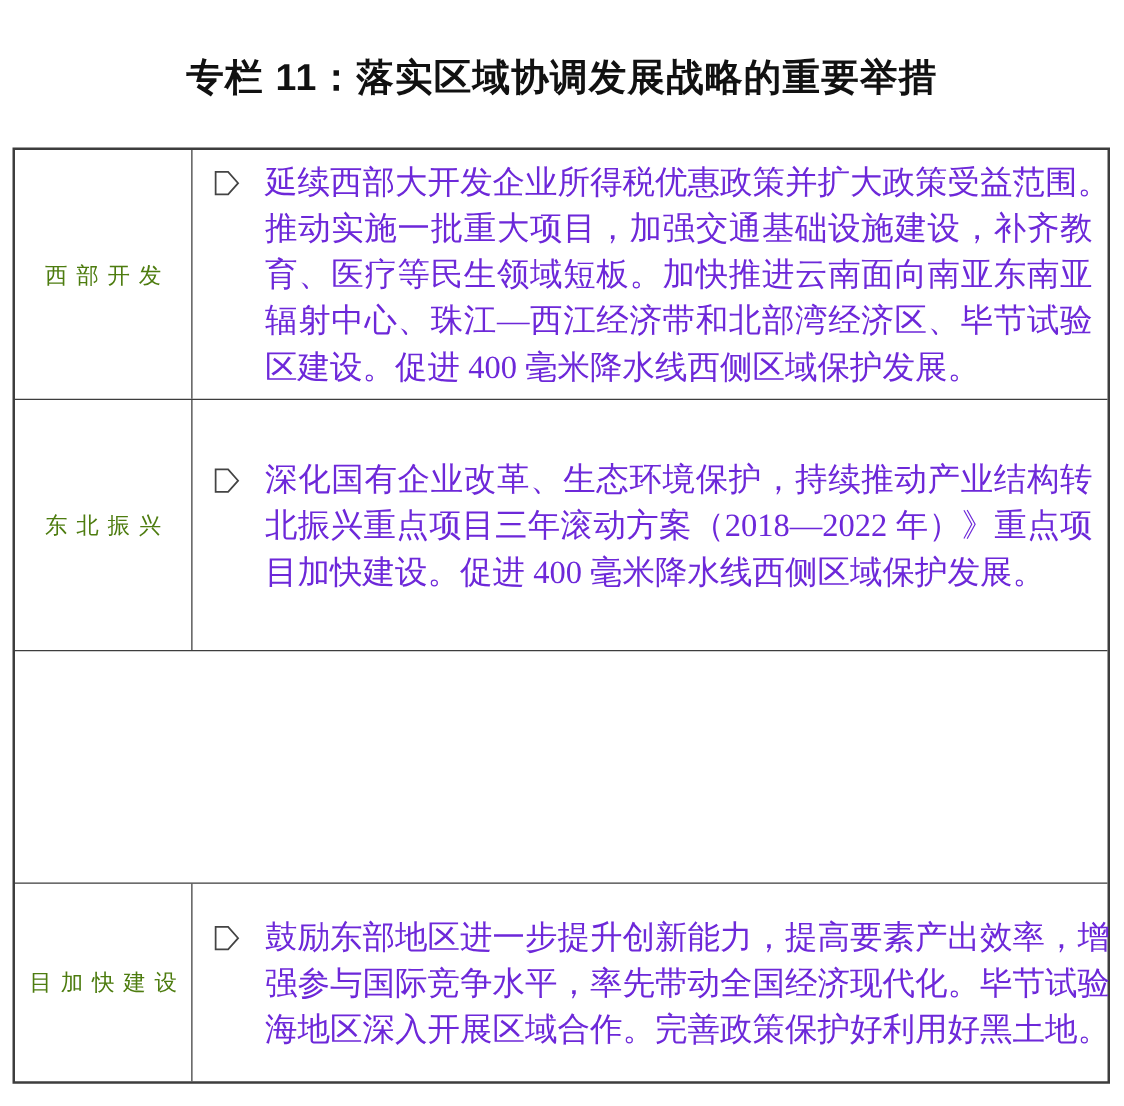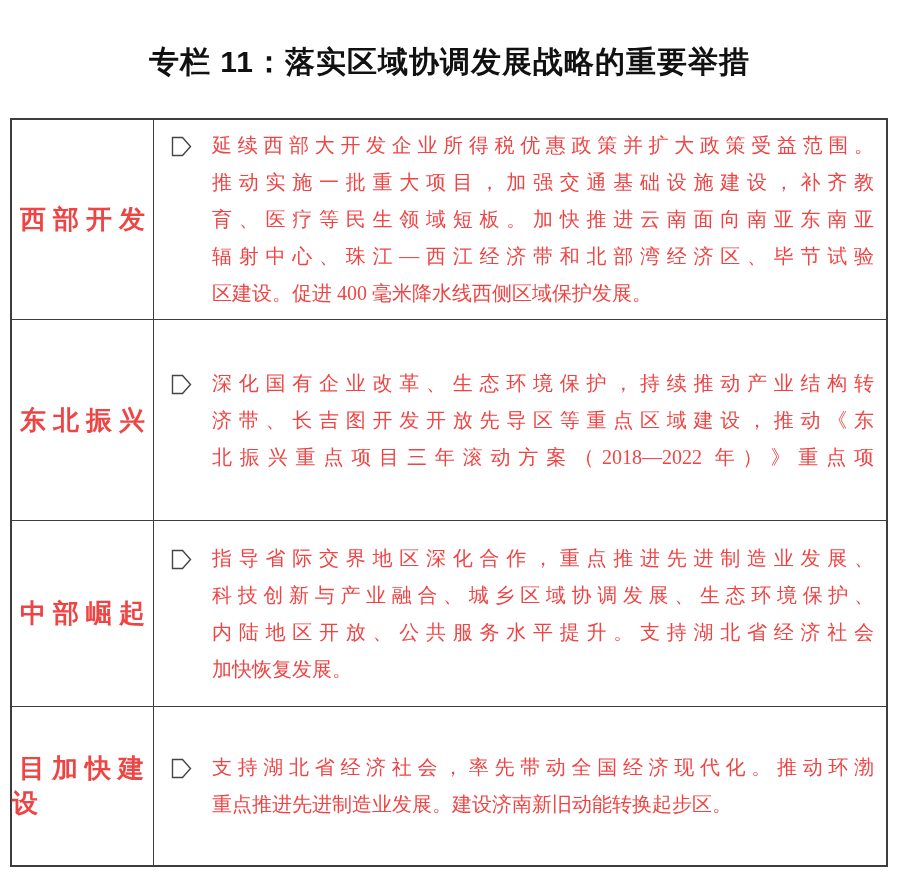--- a/index.html
+++ b/index.html
@@ -52,25 +52,25 @@
   .row-3 { height: 159px; }
   .label-cell {
     width: 142px;
     flex: 0 0 142px;
     border-right: 1px solid #3d3d3d;
     box-sizing: border-box;
     display: flex;
     align-items: center;
     justify-content: center;
     font-family: "Liberation Sans", sans-serif;
-    font-weight: bold;
-    font-size: 26px;
+    font-weight: normal;
+    font-size: 18px;
     letter-spacing: 7px;
     text-indent: 7px;
-    color: #ef4444;
+    color: #4d7c0f;
   }
   .content-cell {
     flex: 1 1 auto;
     display: flex;
     align-items: center;
     padding: 0 12px 0 12px;
     box-sizing: border-box;
     min-width: 0;
   }
   .content-inner {
@@ -82,26 +82,26 @@
     width: 46px;
     padding-top: 7px;
     box-sizing: border-box;
   }
   .bullet-col svg { display: block; margin-left: 4px; }
   .lines-col {
     flex: 1 1 auto;
     min-width: 0;
   }
   .line {
-    font-size: 20px;
+    font-size: 26px;
     line-height: 37px;
     white-space: nowrap;
     text-align: justify;
     text-align-last: justify;
-    color: #ef4444;
+    color: #6d28d9;
   }
   .line.last {
     text-align-last: left;
   }
 </style>
 </head>
 <body>
 
 <div class="page">
 
@@ -133,57 +133,42 @@
       <div class="label-cell">东北振兴</div>
       <div class="content-cell">
         <div class="content-inner">
           <div class="bullet-col">
             <svg width="23" height="25" viewBox="0 0 23 25">
                 <path d="M2.5 3.5 H12.5 L20.5 12.5 L12.5 21.5 H2.5 Z" fill="#ffffff" stroke="#444444" stroke-width="1.4"></path>
               </svg>
           </div>
           <div class="lines-col">
             <div class="line">深化国有企业改革、生态环境保护，持续推动产业结构转</div>
-            <div class="line">济带、长吉图开发开放先导区等重点区域建设，推动《东</div>
             <div class="line">北振兴重点项目三年滚动方案（2018—2022 年）》重点项</div>
+            <div class="line last">目加快建设。促进 400 毫米降水线西侧区域保护发展。</div>
           </div>
         </div>
       </div>
     </div>
 
     <div class="row row-2">
-      <div class="label-cell">中部崛起</div>
-      <div class="content-cell">
-        <div class="content-inner">
-          <div class="bullet-col">
-            <svg width="23" height="25" viewBox="0 0 23 25">
-                <path d="M2.5 3.5 H12.5 L20.5 12.5 L12.5 21.5 H2.5 Z" fill="#ffffff" stroke="#444444" stroke-width="1.4"></path>
-              </svg>
-          </div>
-          <div class="lines-col">
-            <div class="line">指导省际交界地区深化合作，重点推进先进制造业发展、</div>
-            <div class="line">科技创新与产业融合、城乡区域协调发展、生态环境保护、</div>
-            <div class="line">内陆地区开放、公共服务水平提升。支持湖北省经济社会</div>
-            <div class="line last">加快恢复发展。</div>
-          </div>
-        </div>
-      </div>
     </div>
 
     <div class="row row-3">
       <div class="label-cell">目加快建设</div>
       <div class="content-cell">
         <div class="content-inner">
           <div class="bullet-col">
             <svg width="23" height="25" viewBox="0 0 23 25">
                 <path d="M2.5 3.5 H12.5 L20.5 12.5 L12.5 21.5 H2.5 Z" fill="#ffffff" stroke="#444444" stroke-width="1.4"></path>
               </svg>
           </div>
           <div class="lines-col">
-            <div class="line">支持湖北省经济社会，率先带动全国经济现代化。推动环渤</div>
-            <div class="line last">重点推进先进制造业发展。建设济南新旧动能转换起步区。</div>
+            <div class="line">鼓励东部地区进一步提升创新能力，提高要素产出效率，增</div>
+            <div class="line">强参与国际竞争水平，率先带动全国经济现代化。毕节试验</div>
+            <div class="line last">海地区深入开展区域合作。完善政策保护好利用好黑土地。</div>
           </div>
         </div>
       </div>
     </div>
 
   </div>
 </div>
 
 </body></html>

